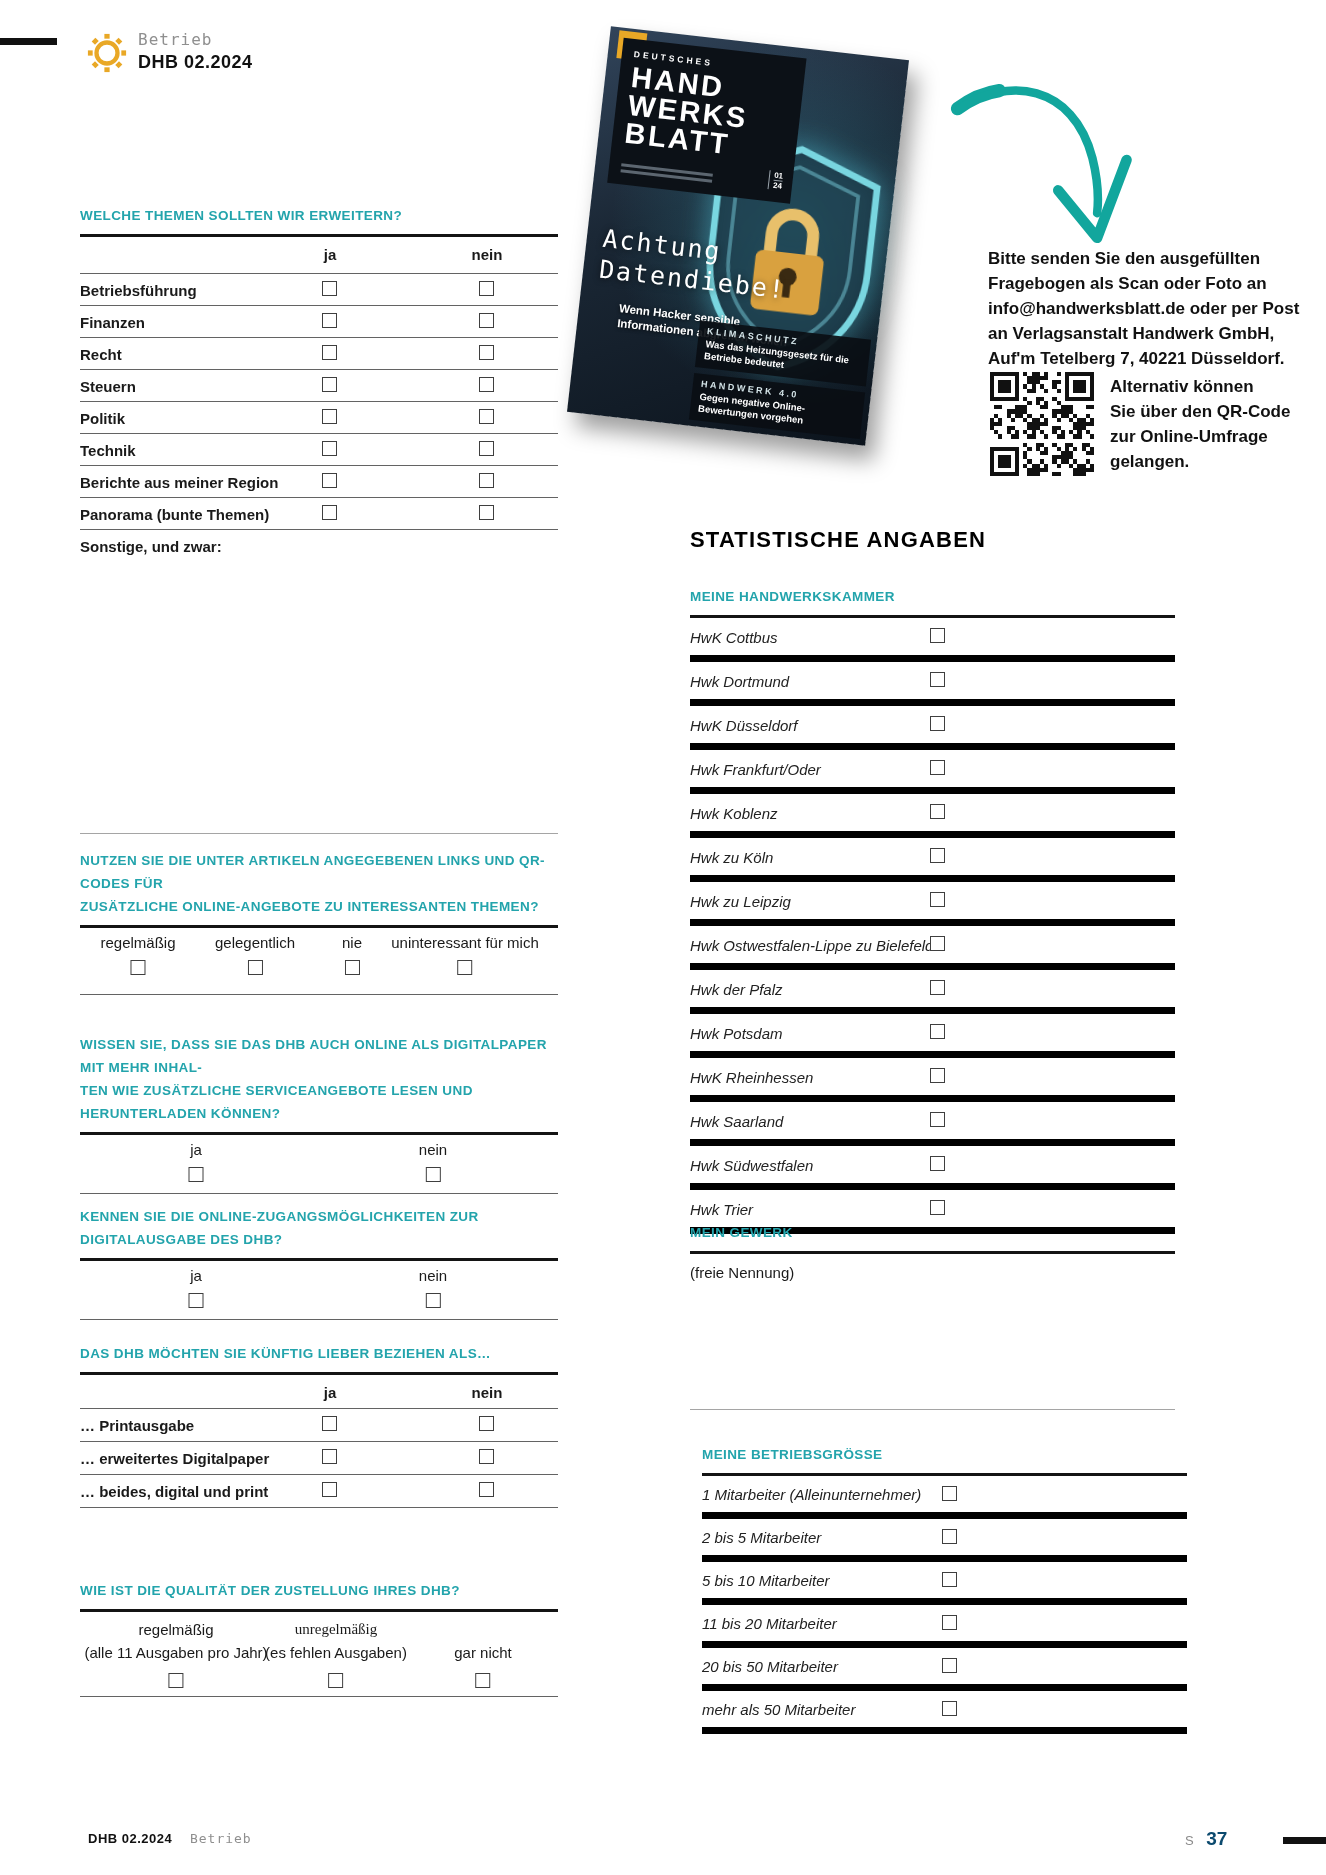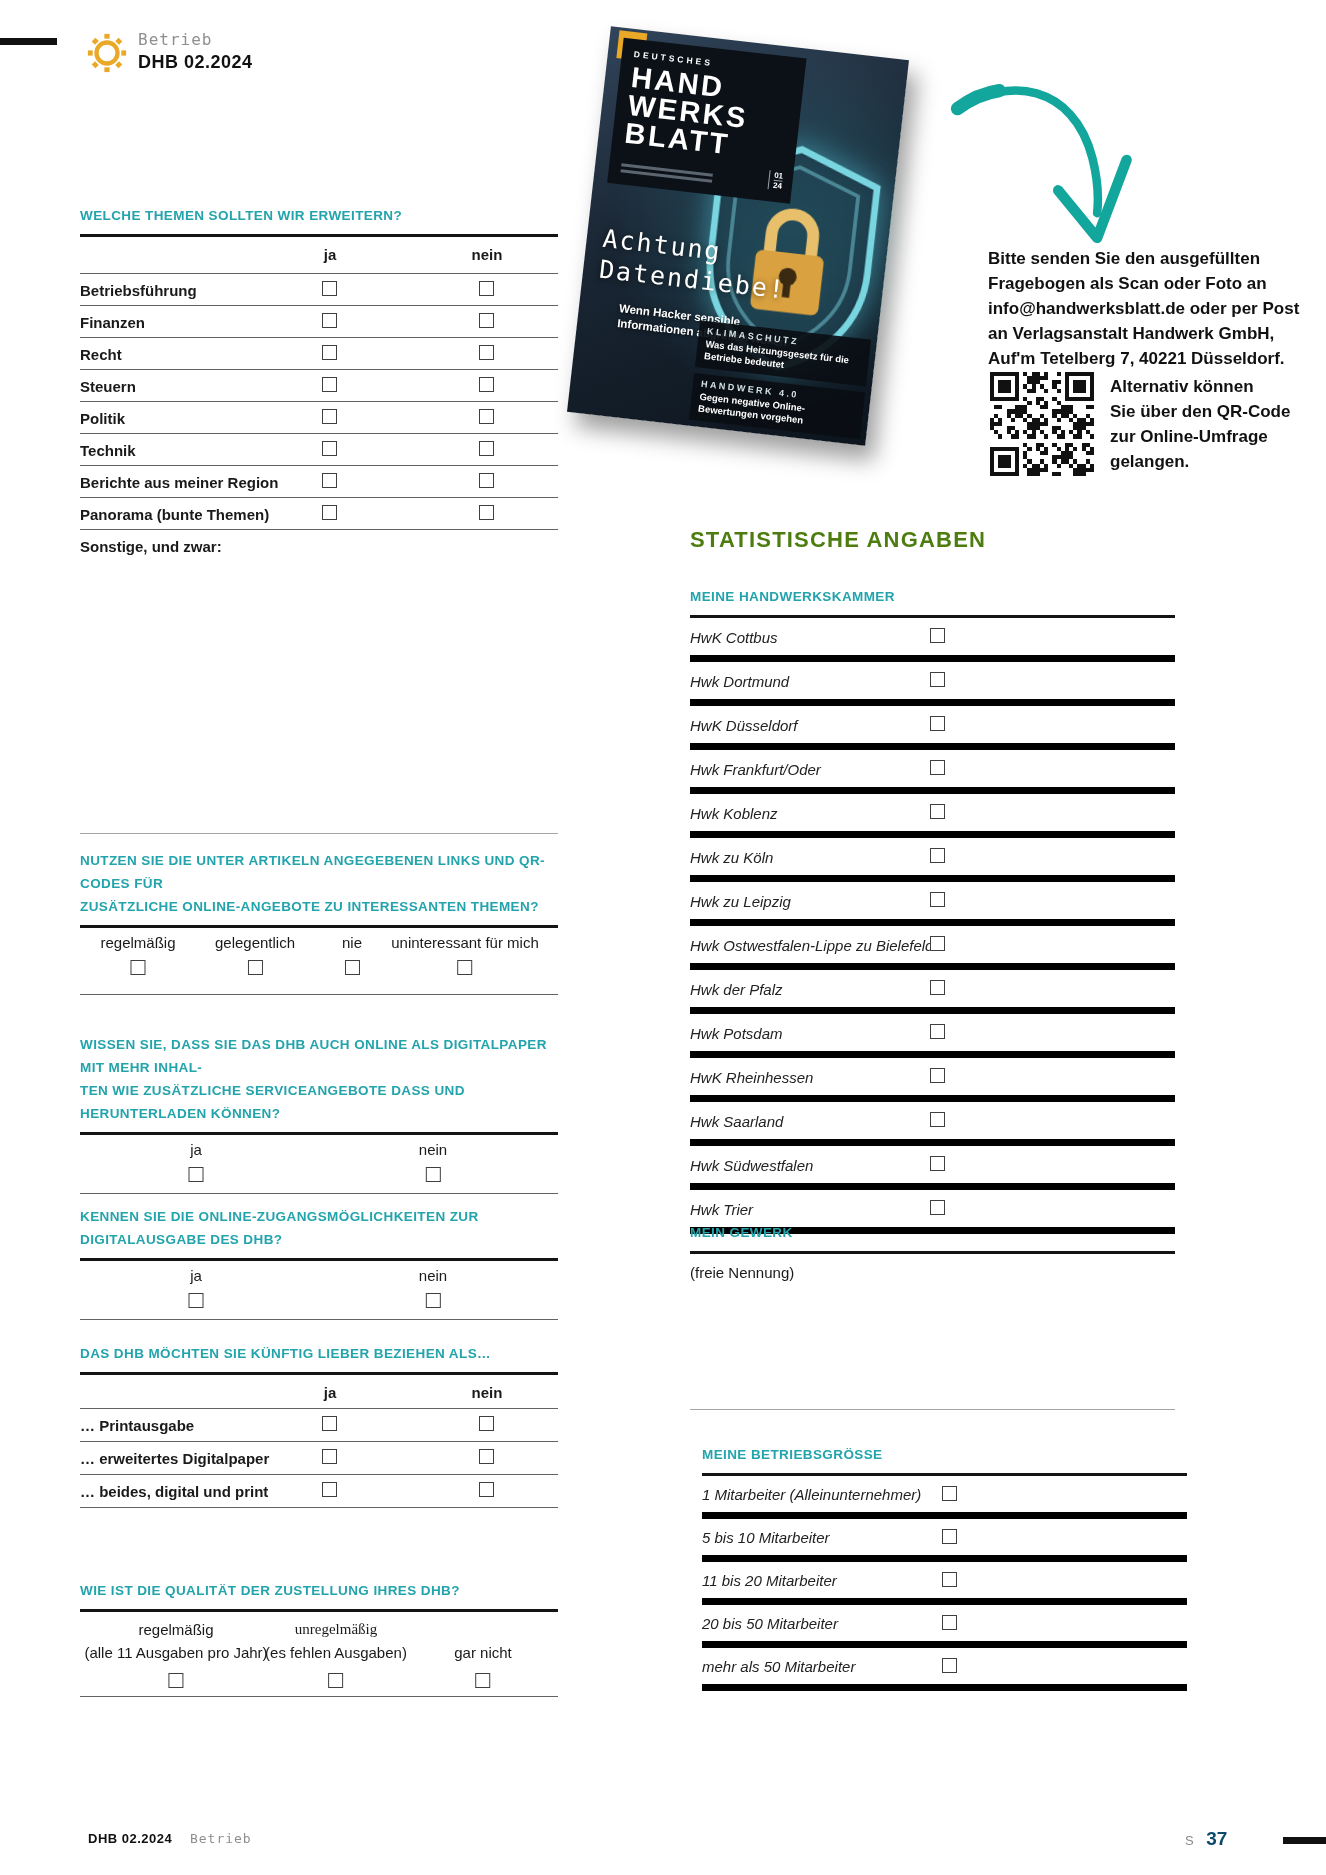--- a/index.html
+++ b/index.html
@@ -43,21 +43,21 @@
   .q2 .opt:nth-of-type(3){left:272px;} .q2 .opt:nth-of-type(4){left:385px;}
 
   .yn .opt-row{height:58px;}
   .yn .opt:nth-of-type(1){left:116px;} .yn .opt:nth-of-type(2){left:353px;}
 
   .q6 .opt-row{height:84px;}
   .q6 .opt:nth-of-type(1){left:96px;} .q6 .opt:nth-of-type(2){left:256px;} .q6 .opt:nth-of-type(3){left:403px;}
   .q6 .l1,.q6 .l2{height:23px;line-height:23px;}
 
   
-  .stats-title{font-size:22px;font-weight:900;letter-spacing:1.2px;color:#4d7c0f;}
+  .stats-title{font-size:22px;font-weight:900;letter-spacing:1.2px;color:#000000;}
   .rcol{width:485px;}
   .srow{position:relative;height:37px;border-bottom:7px solid #000000;font-style:italic;}
   .srow-label{position:absolute;left:0;top:50%;transform:translateY(-50%);font-size:15px;font-weight:400;color:#222;}
   .srow .cb{position:absolute;left:240px;top:10px;}
   .gewerk-note{font-size:15px;padding-top:10px;}
   .gewerk-free{height:128px;border-bottom:1px solid #a5a5a5;}
 
   
   .send-note{position:absolute;left:988px;top:246px;width:340px;font-weight:700;font-size:17px;line-height:25px;color:#111;}
   .qr-box{position:absolute;left:990px;top:372px;width:104px;height:104px;}
@@ -219,21 +219,21 @@
           <span class="cb"></span>
         </span>
       </div>
     <div class="endline"></div>
   </div>
 
   <div class="sect lcol yn" style="left:80px;top:1033px;">
     <div class="q-title">
 
     <div>WISSEN SIE, DASS SIE DAS DHB AUCH ONLINE ALS DIGITALPAPER MIT MEHR INHAL-</div>
-        <div>TEN WIE ZUSÄTZLICHE SERVICEANGEBOTE DASS UND HERUNTERLADEN KÖNNEN?</div>
+        <div>TEN WIE ZUSÄTZLICHE SERVICEANGEBOTE LESEN UND HERUNTERLADEN KÖNNEN?</div>
       </div>
     <div class="rule-thick"></div>
     <div class="opt-row">
       <span class="opt">
         <span class="opt-line2">ja</span>
         <span class="cb"></span>
       </span>
       <span class="opt">
         <span class="opt-line2">nein</span>
         <span class="cb"></span>
@@ -678,20 +678,24 @@
   <div class="sect rcol" style="left:690px;top:1443px;margin-left:12px;">
     <div class="q-title">MEINE BETRIEBSGRÖSSE</div>
     <div class="rule-thick"></div>
     <div>
 
         <div class="srow" style="height:36px;">
           <span class="srow-label">1 Mitarbeiter (Alleinunternehmer)</span>
           <span class="cb"></span>
         </div>
 
+        <div class="srow" style="height:36px;">
+          <span class="srow-label">2 bis 5 Mitarbeiter</span>
+          <span class="cb"></span>
+        </div>
 
         <div class="srow" style="height:36px;">
           <span class="srow-label">5 bis 10 Mitarbeiter</span>
           <span class="cb"></span>
         </div>
 
         <div class="srow" style="height:36px;">
           <span class="srow-label">11 bis 20 Mitarbeiter</span>
           <span class="cb"></span>
         </div>

